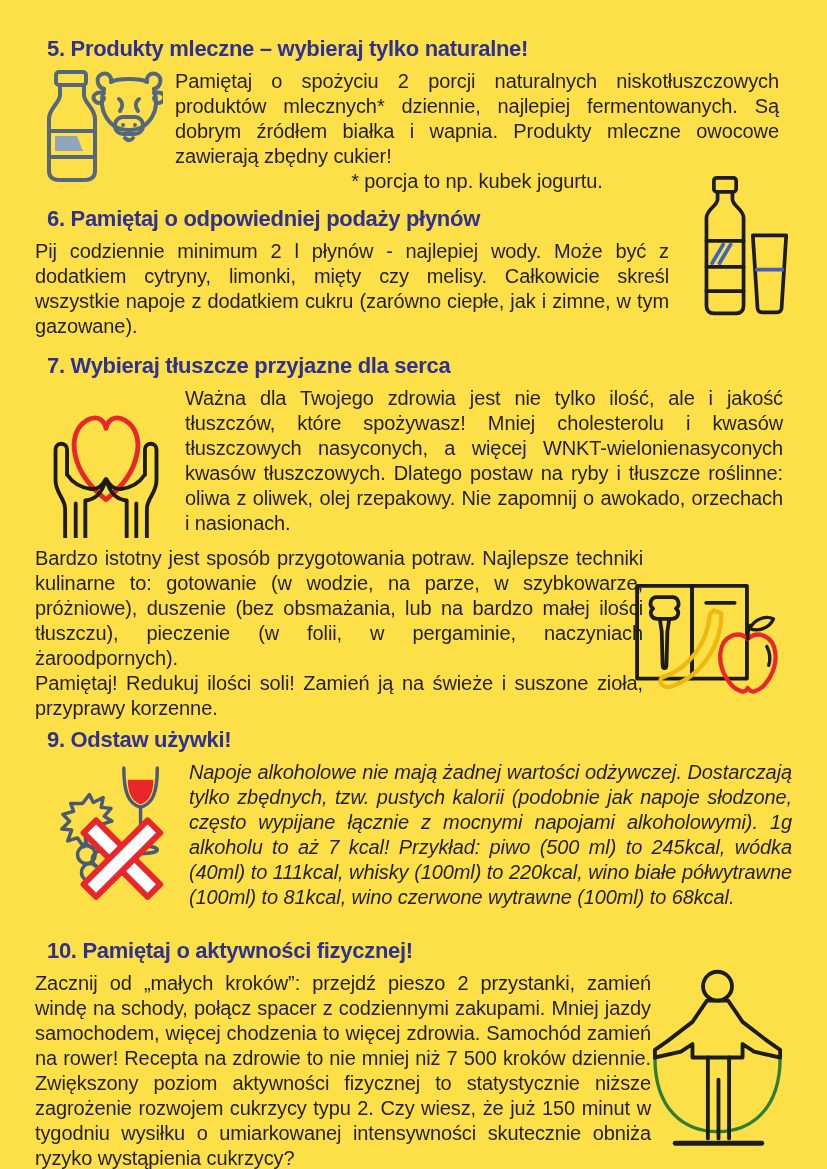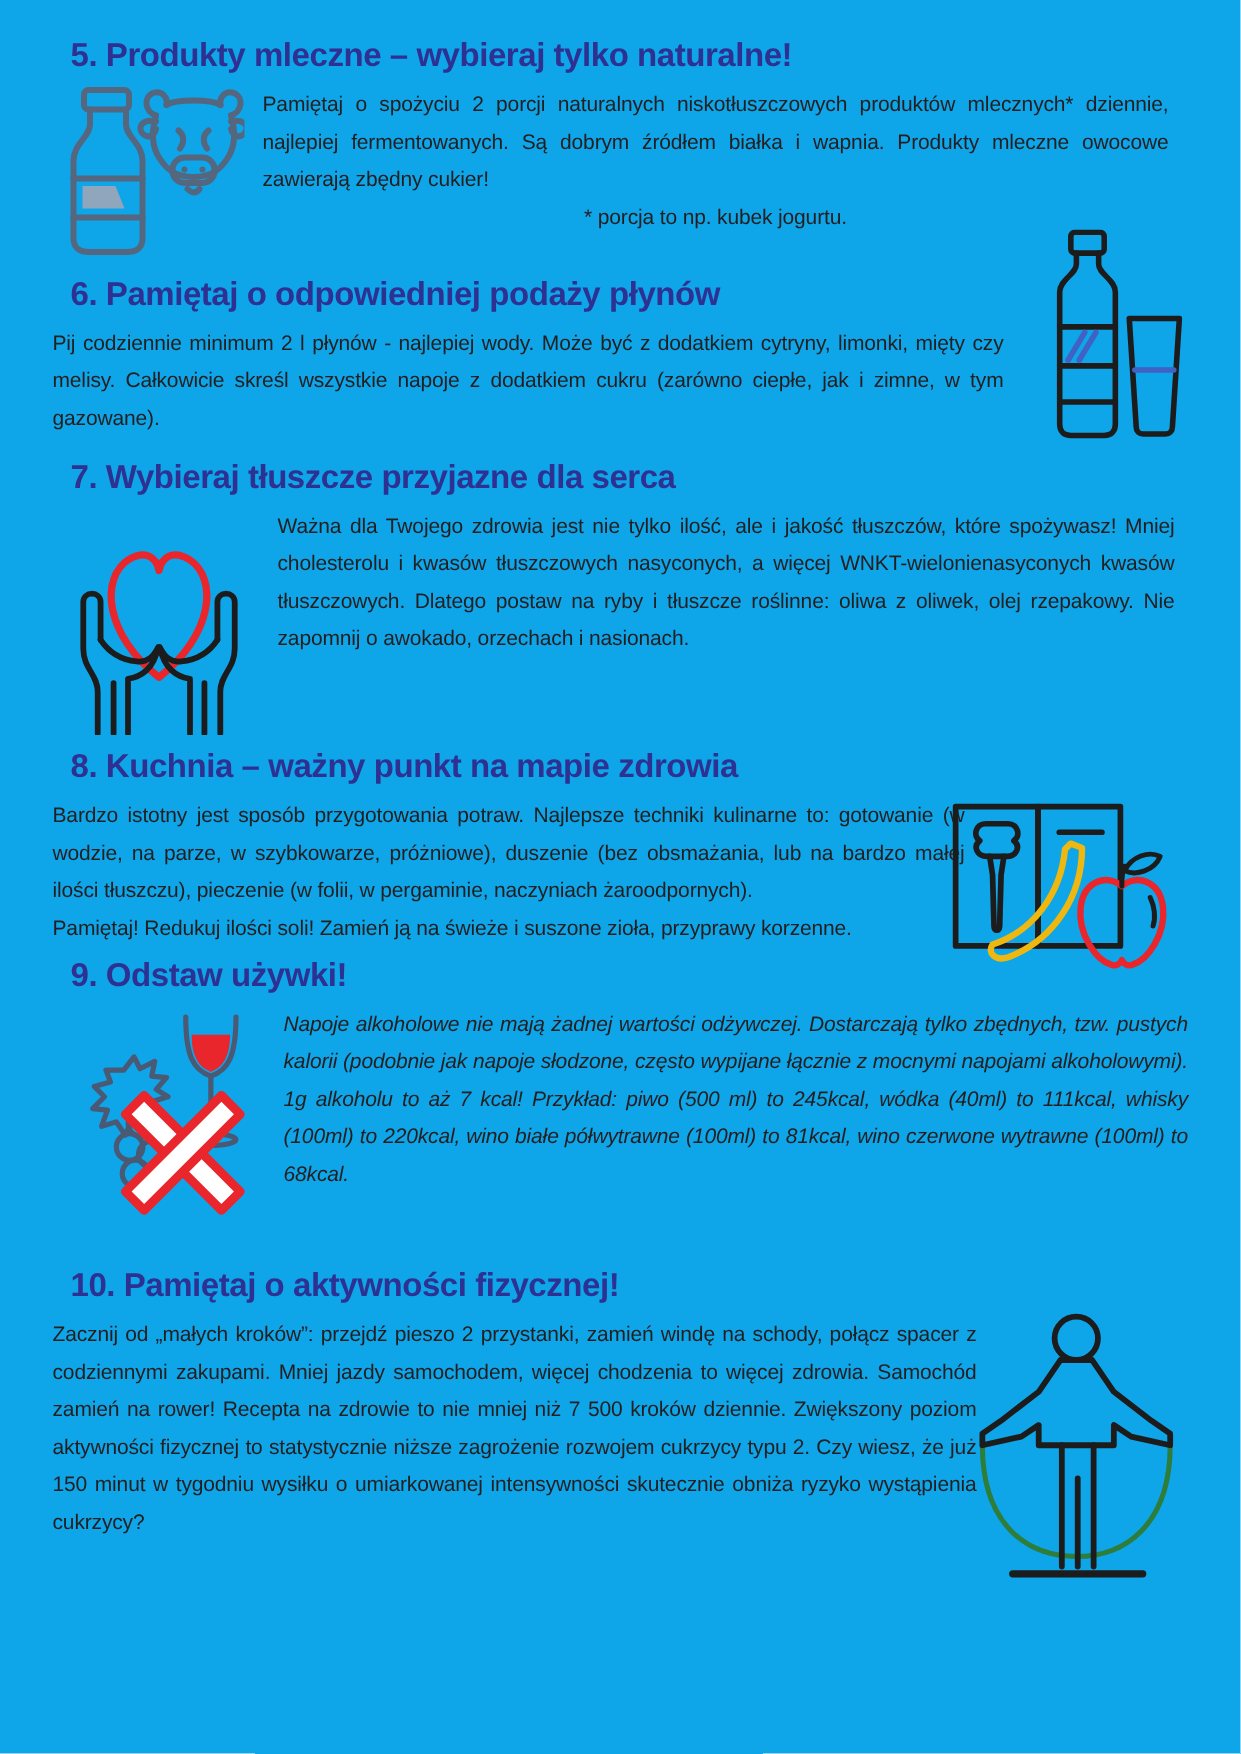--- a/index.html
+++ b/index.html
@@ -1,35 +1,35 @@
 <!DOCTYPE html>
 <html lang="pl"><head>
 <meta charset="utf-8">
 <style>
   html,body { margin:0; padding:0; background:#ffffff; }
   .page {
     position:relative;
     width:827px; height:1169px;
     box-sizing:border-box;
-    padding:24px 35px 0 35px;
+    padding:36px 35px 0 35px;
     overflow:hidden;
     font-family:"Liberation Sans", sans-serif;
     color:#231f20;
-    background:#0ea5e9;
+    background:#fde047;
   }
   h2 {
     margin:0 0 8px 12px;
     font-size:22px; line-height:25px;
     font-weight:bold;
     color:#2e3192;
     letter-spacing:-0.3px;
   }
   p {
     margin:0;
-    font-size:14px; line-height:25px;
+    font-size:20px; line-height:25px;
     text-align:justify;
     letter-spacing:-0.1px;
   }
   p.note { text-align:center; }
   section { position:relative; }
   .row { display:flex; align-items:flex-start; }
   .icon { flex:none; }
   .icon svg { display:block; }
 
   
@@ -134,21 +134,20 @@
           </g>
         </svg>
       </span>
       <div class="text">
         <p>Ważna dla Twojego zdrowia jest nie tylko ilość, ale i jakość tłuszczów, które spożywasz! Mniej cholesterolu i kwasów tłuszczowych nasyconych, a więcej WNKT-wielonienasyconych kwasów tłuszczowych. Dlatego postaw na ryby i tłuszcze roślinne: oliwa z oliwek, olej rzepakowy. Nie zapomnij o awokado, orzechach i nasionach.</p>
       </div>
     </div>
   </section>
 
   <section class="s8">
-    <h2>8. Kuchnia – ważny punkt na mapie zdrowia</h2>
     <span class="icon">
       <svg width="152" height="125" viewBox="0 0 160 132" fill="none" stroke-linecap="round" stroke-linejoin="round">
         <g stroke="#1c1c1c" stroke-width="4">
           <rect x="3" y="4" width="58" height="98"></rect>
           <rect x="61" y="4" width="58" height="98"></rect>
           <line x1="76" y1="22" x2="106" y2="22"></line>
           <path d="M24 16 C17 16 15 25 20 28 C15 32 18 39 25 39 H39 C46 39 49 32 44 28 C49 25 47 16 40 16 Z"></path>
           <path d="M27 39 L29 52 L30 88 C30 92 34 92 34 88 L35 52 L37 39"></path>
         </g>
         <path d="M84 30 L92 33 C92 67 72 98 40 110 C31 113 25 107 29 101 C57 92 77 66 80 34 Z" stroke="#efb810" stroke-width="4.5"></path>

